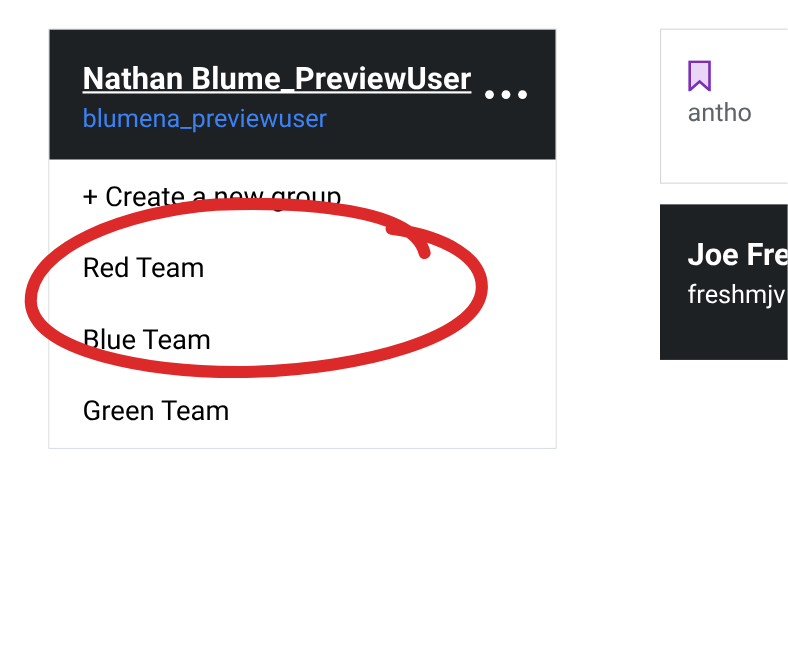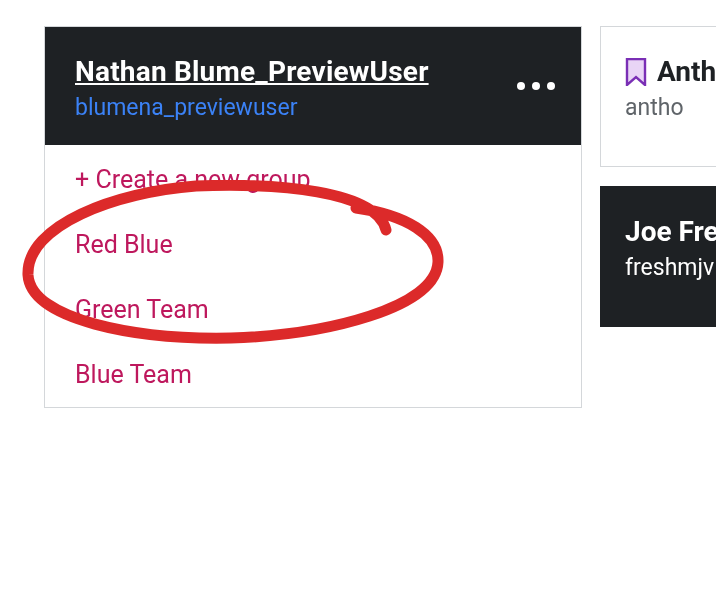--- a/index.html
+++ b/index.html
@@ -10,21 +10,21 @@
     height: 608px;
     overflow: hidden;
     position: relative;
   }
 
   
   .card-primary {
     position: absolute;
     left: 44px;
     top: 26px;
-    width: 538px;
+    width: 462px;
     border: 1px solid #d4d7da;
     background: #ffffff;
   }
 
   .card-primary__header {
     background: #1e2124;
     color: #ffffff;
     padding: 28px 30px 24px 30px;
     position: relative;
   }
@@ -63,21 +63,21 @@
   }
   .dropdown__status {
     font-style: italic;
     font-size: 24px;
     color: #3f4448;
     padding: 20px 30px 16px 30px;
     border-bottom: 1px solid #d4d7da;
   }
   .dropdown__item {
     font-size: 25px;
-    color: #be185d;
+    color: #000000;
     padding: 18px 30px;
     cursor: pointer;
   }
   .dropdown__item:first-of-type {
     padding-top: 20px;
   }
 
   
   .card-right {
     position: absolute;
@@ -159,35 +159,34 @@
       <span class="dot"></span>
       <span class="dot"></span>
       <span class="dot"></span>
     </div>
   </div>
 
   <div class="dropdown">
 
     <div class="dropdown__item">+ Create a new group</div>
 
-    <div class="dropdown__item">Red Blue</div>
+    <div class="dropdown__item">Red Team</div>
+    <div class="dropdown__item">Blue Team</div>
     <div class="dropdown__item">Green Team</div>
-    <div class="dropdown__item">Blue Team</div>
   </div>
 </div>
 
 <div class="card-right card-right--light">
   <div class="title-row">
     <span class="bookmark">
       <svg viewBox="0 0 22 28" width="22" height="28">
         <path d="M2 1 H20 V27 L11 19 L2 27 Z" fill="#e9d5f6"></path>
         <path d="M2 1 H20 V27 L11 19 L2 27 Z" fill="none" stroke-width="2.4" stroke="#7a2fb5"></path>
       </svg>
     </span>
-    <span class="title">Anth</span>
   </div>
   <div class="subtitle">antho</div>
 </div>
 
 <div class="card-right card-right--dark">
   <div class="title">Joe Fre</div>
   <div class="subtitle">freshmjv</div>
 </div>
 
 <svg class="annotation-ellipse" viewBox="0 0 450 170">

